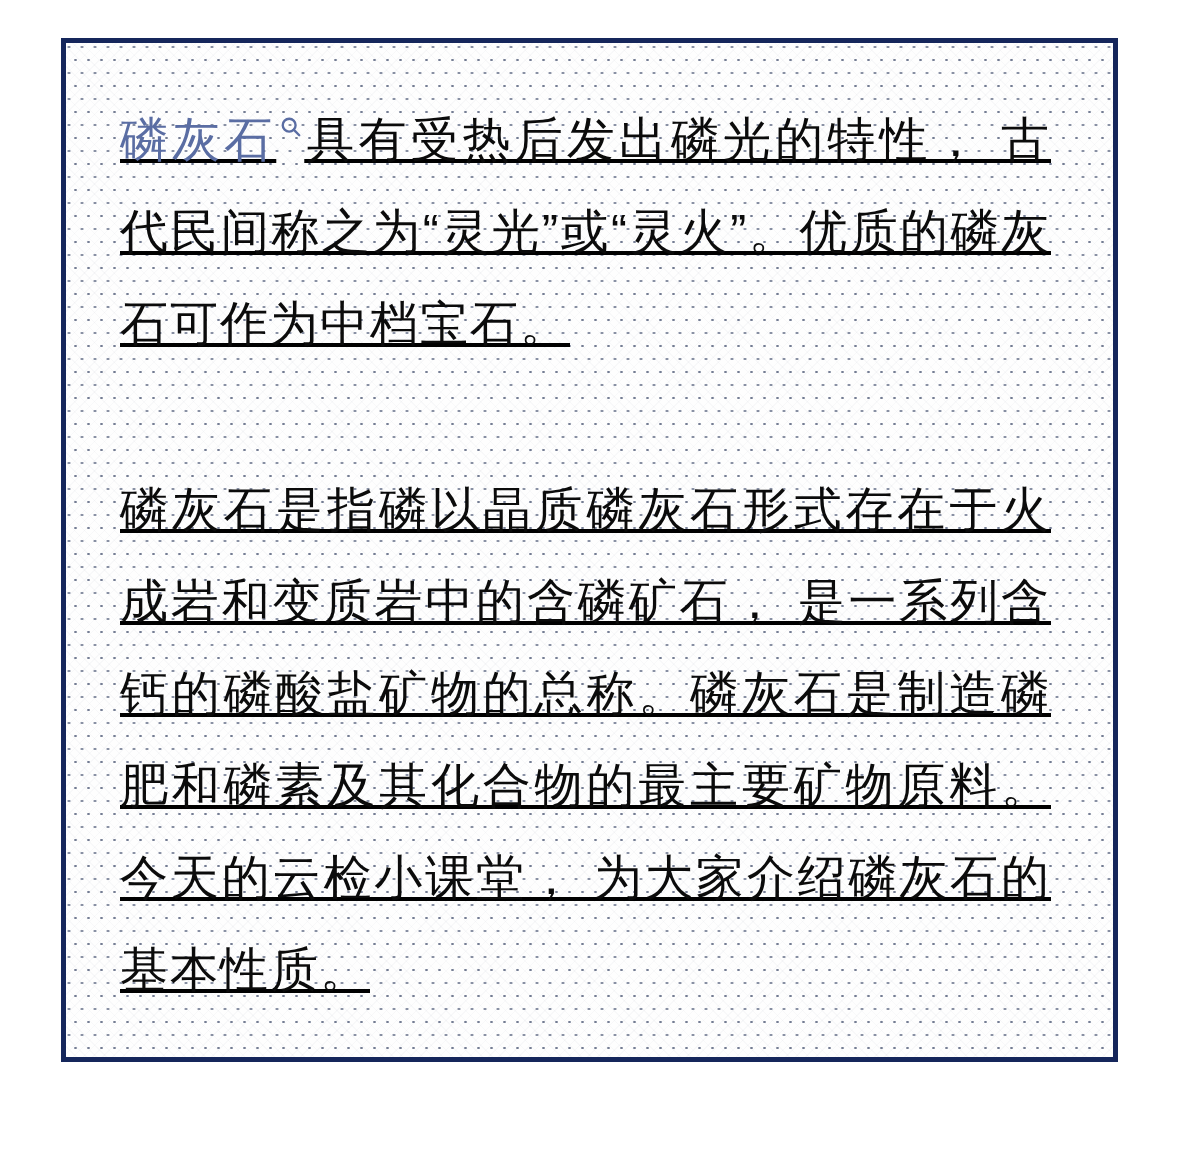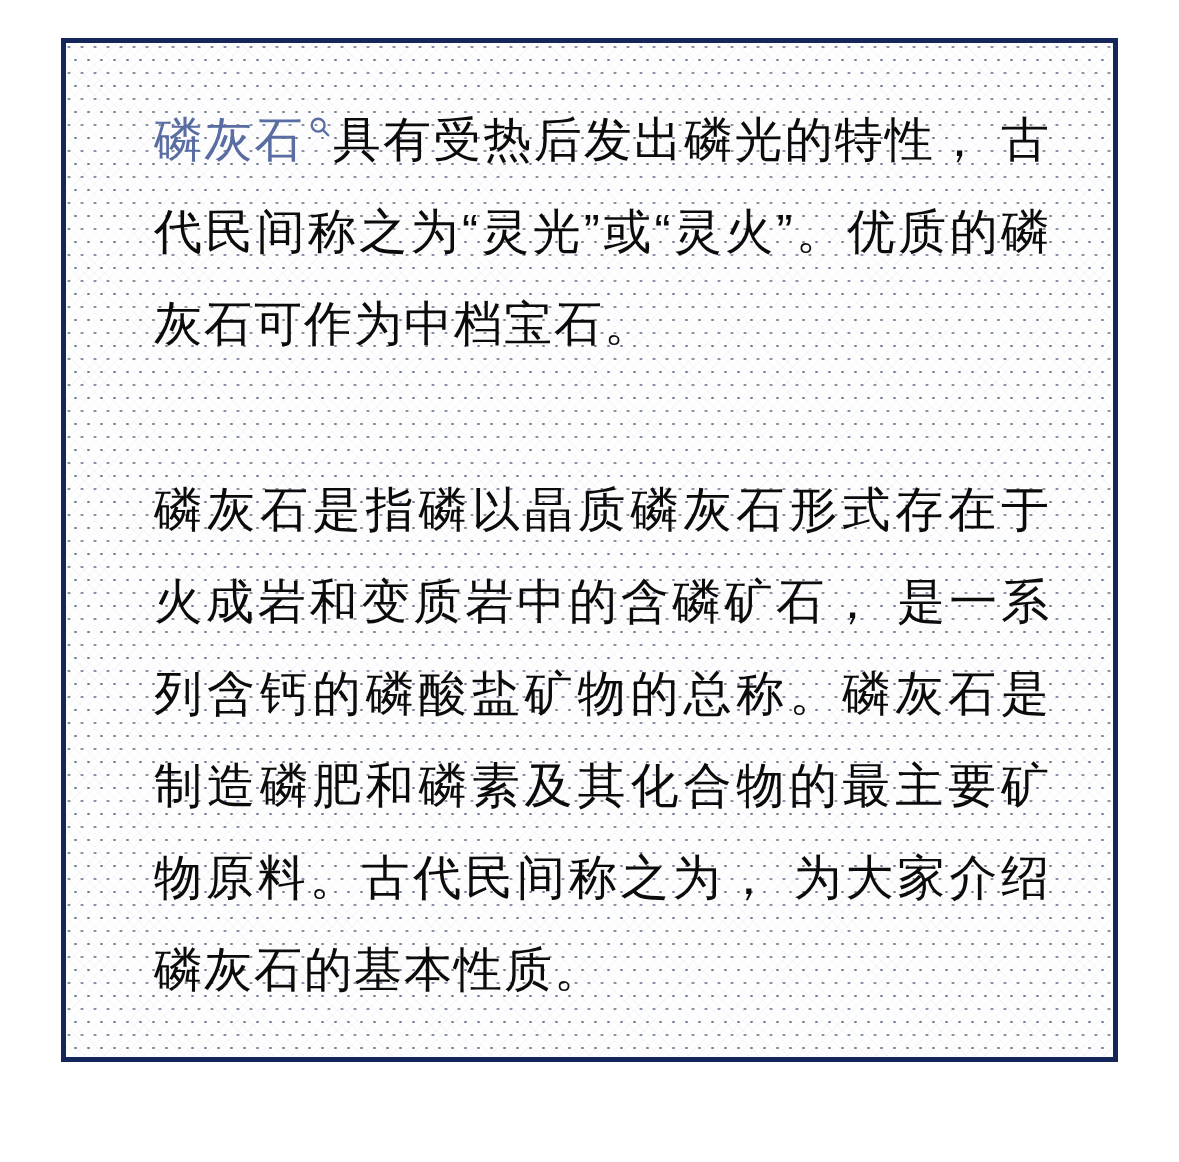--- a/index.html
+++ b/index.html
@@ -27,21 +27,22 @@
     
     background-image:
       radial-gradient(circle, rgba(32, 46, 82, 0.62) 1px, rgba(32,46,82,0) 1.4px),
       radial-gradient(circle, rgba(32, 46, 82, 0.62) 1px, rgba(32,46,82,0) 1.4px),
       repeating-linear-gradient(45deg, rgba(90,100,130,0.035) 0 1px, transparent 1px 7px),
       repeating-linear-gradient(-45deg, rgba(90,100,130,0.035) 0 1px, transparent 1px 7px);
     background-size: 13px 26px, 13px 26px, auto, auto;
     background-position: 3px 4px, 9.5px 17px, 0 0, 0 0;
   }
   .content {
-    padding: 51px 62px 0 88px;
+    padding: 51px 62px 0 54px;
+    text-decoration: underline;
   }
   .content p {
     margin: 0;
     font-size: 48px;
     line-height: 92px;
     letter-spacing: 2px;
     color: #0b0b0b;
     text-align: justify;
     font-weight: 400;
   }
@@ -77,16 +78,16 @@
     <div class="content">
       <p>
         <a class="entity-link">
           <span>磷灰石</span><span class="entity-sup">
             <svg viewBox="0 0 24 24" fill="none" stroke="#5a6da3" stroke-width="2.6" stroke-linecap="round">
               <circle cx="10" cy="10" r="7"></circle>
               <line x1="15.2" y1="15.2" x2="21" y2="21"></line>
             </svg>
           </span></a><span>具有受热后发出磷光的特性， 古代民间称之为“灵光”或“灵火”。优质的磷灰石可作为中档宝石。</span>
       </p>
-      <p>磷灰石是指磷以晶质磷灰石形式存在于火成岩和变质岩中的含磷矿石， 是一系列含钙的磷酸盐矿物的总称。磷灰石是制造磷肥和磷素及其化合物的最主要矿物原料。古代民间称之为， 为大家介绍磷灰石的基本性质。</p>
+      <p>磷灰石是指磷以晶质磷灰石形式存在于火成岩和变质岩中的含磷矿石， 是一系列含钙的磷酸盐矿物的总称。磷灰石是制造磷肥和磷素及其化合物的最主要矿物原料。今天的云检小课堂， 为大家介绍磷灰石的基本性质。</p>
     </div>
   </div>
 </div>
 
 </body></html>

